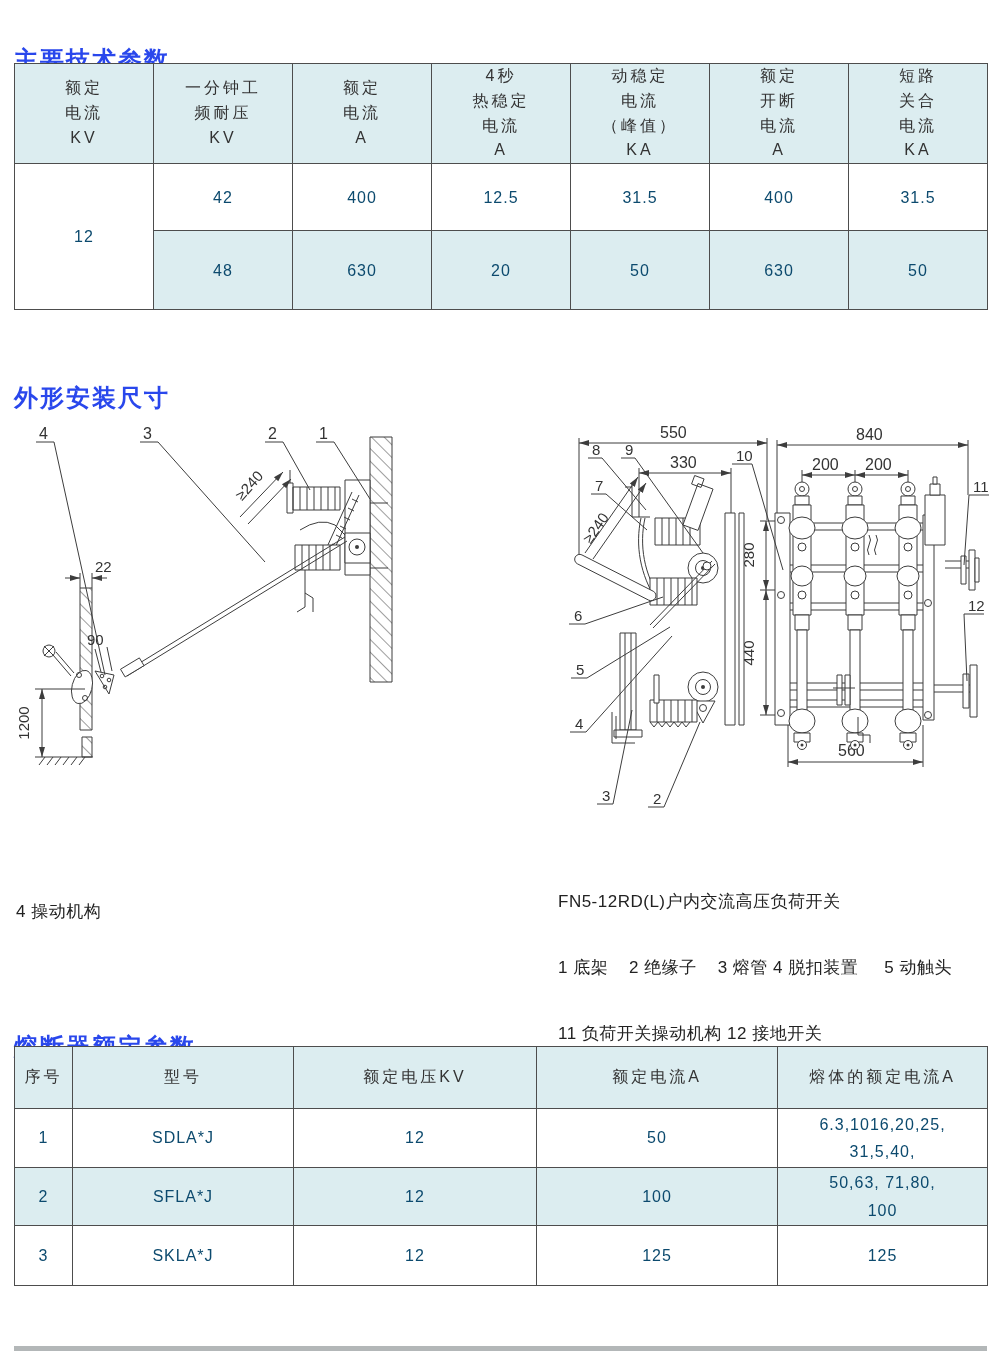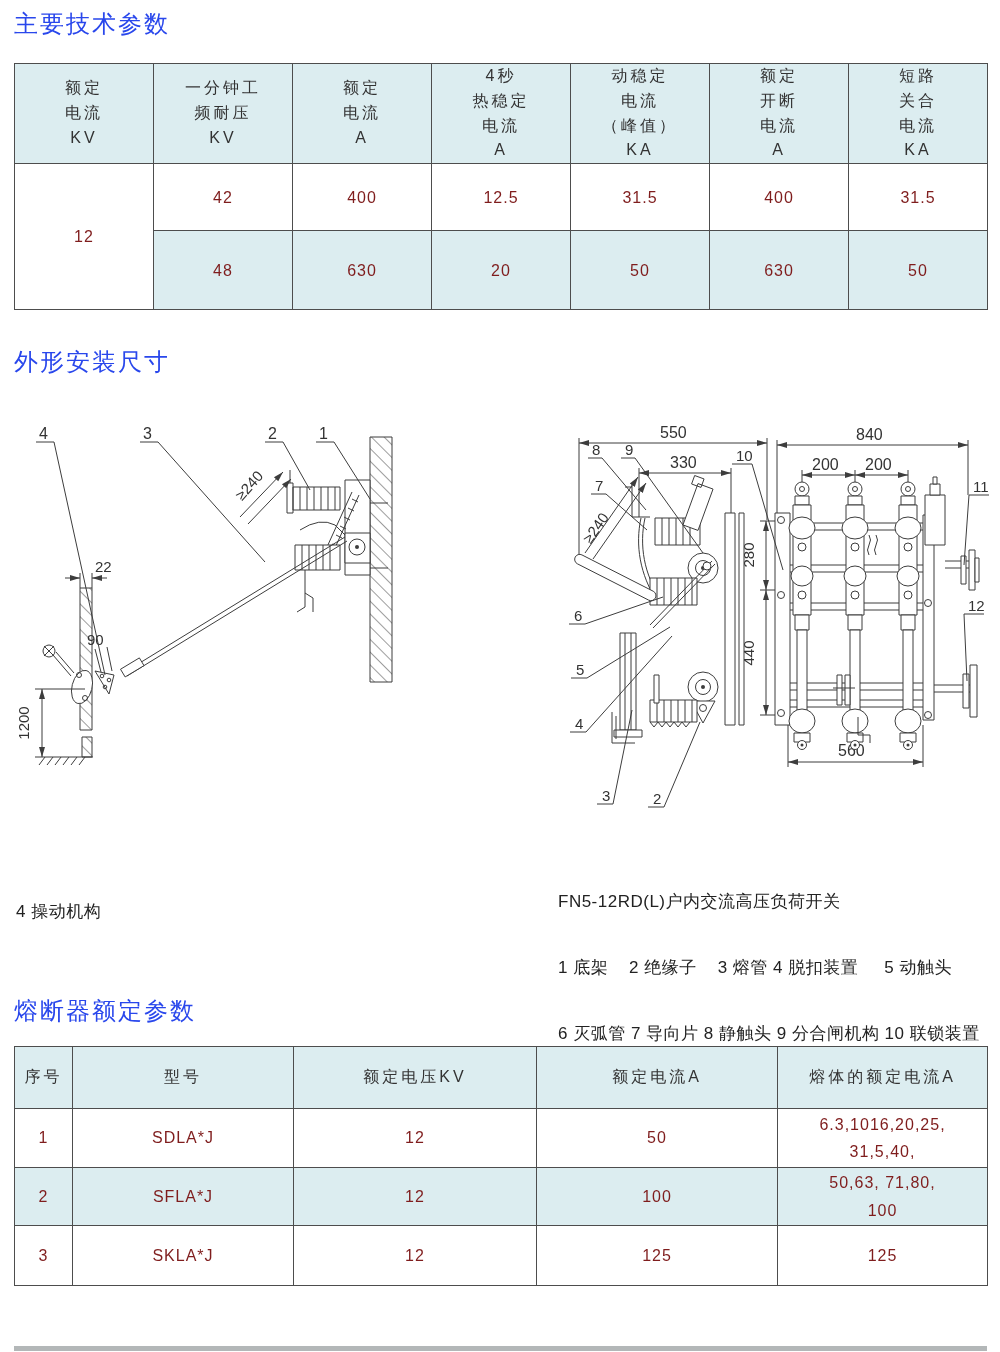--- a/index.html
+++ b/index.html
@@ -2,37 +2,37 @@
 <html><head>
 <meta charset="utf-8">
 <style>
   html,body{margin:0;padding:0;}
   body{
     width:1000px;height:1352px;position:relative;background:#ffffff;
     font-family:"Liberation Sans","DejaVu Sans",sans-serif;color:#2b2b2b;
     overflow:hidden;
   }
   .sec-title{
-    position:absolute;left:14px;font-size:24px;font-weight:normal;
-    color:#2947ec;letter-spacing:2px;white-space:nowrap;
+    position:absolute;left:14px;font-size:24px;font-weight:bold;
+    color:#2947ec;letter-spacing:2px;white-space:nowrap;margin-top:36px;
   }
   table.datatable{
     position:absolute;left:14px;border-collapse:collapse;table-layout:fixed;
     background:#fff;
   }
   table.datatable th,table.datatable td{
     border:1px solid #4d4d4d;text-align:center;vertical-align:middle;
     font-weight:normal;padding:0 4px;box-sizing:border-box;
   }
   table.datatable th{
     background:#dcedf0;font-size:16px;color:#333;letter-spacing:3px;
     white-space:pre-line;line-height:1.55;
   }
   table.datatable td{
-    font-size:16px;color:#7f1d1d;letter-spacing:1px;white-space:pre-line;line-height:1.7;
+    font-size:16px;color:#0c4a6e;letter-spacing:1px;white-space:pre-line;line-height:1.7;
   }
   #tech-table{top:63px;width:973px;}
   #fuse-table{top:1046px;width:973px;}
   td.alt{background:#dcedf0;}
   .caption{
     position:absolute;font-size:17px;color:#222;letter-spacing:0.5px;
     white-space:pre;
   }
   .caption div{height:28px;}
   #caption-right div{height:26px;}
@@ -480,21 +480,20 @@
       <line class="ln" x1="424" y1="189" x2="427" y2="256"></line>
   </g>
 </svg>
 
 <div class="caption" id="caption-left">
   <div>4 操动机构</div>
 </div>
 <div class="caption" id="caption-right">
   <div>FN5-12RD(L)户内交流高压负荷开关</div>
   <div>1 底架    2 绝缘子    3 熔管 4 脱扣装置     5 动触头</div>
-  <div>6 灭弧管 7 导向片 8 静触头 9 分合闸机构 10 联锁装置</div>
   <div>11 负荷开关操动机构 12 接地开关</div>
 </div>
 
 <table class="datatable" id="fuse-table">
   <colgroup>
     <col style="width:58px">
       <col style="width:221px">
       <col style="width:243px">
       <col style="width:241px">
       <col style="width:210px">

